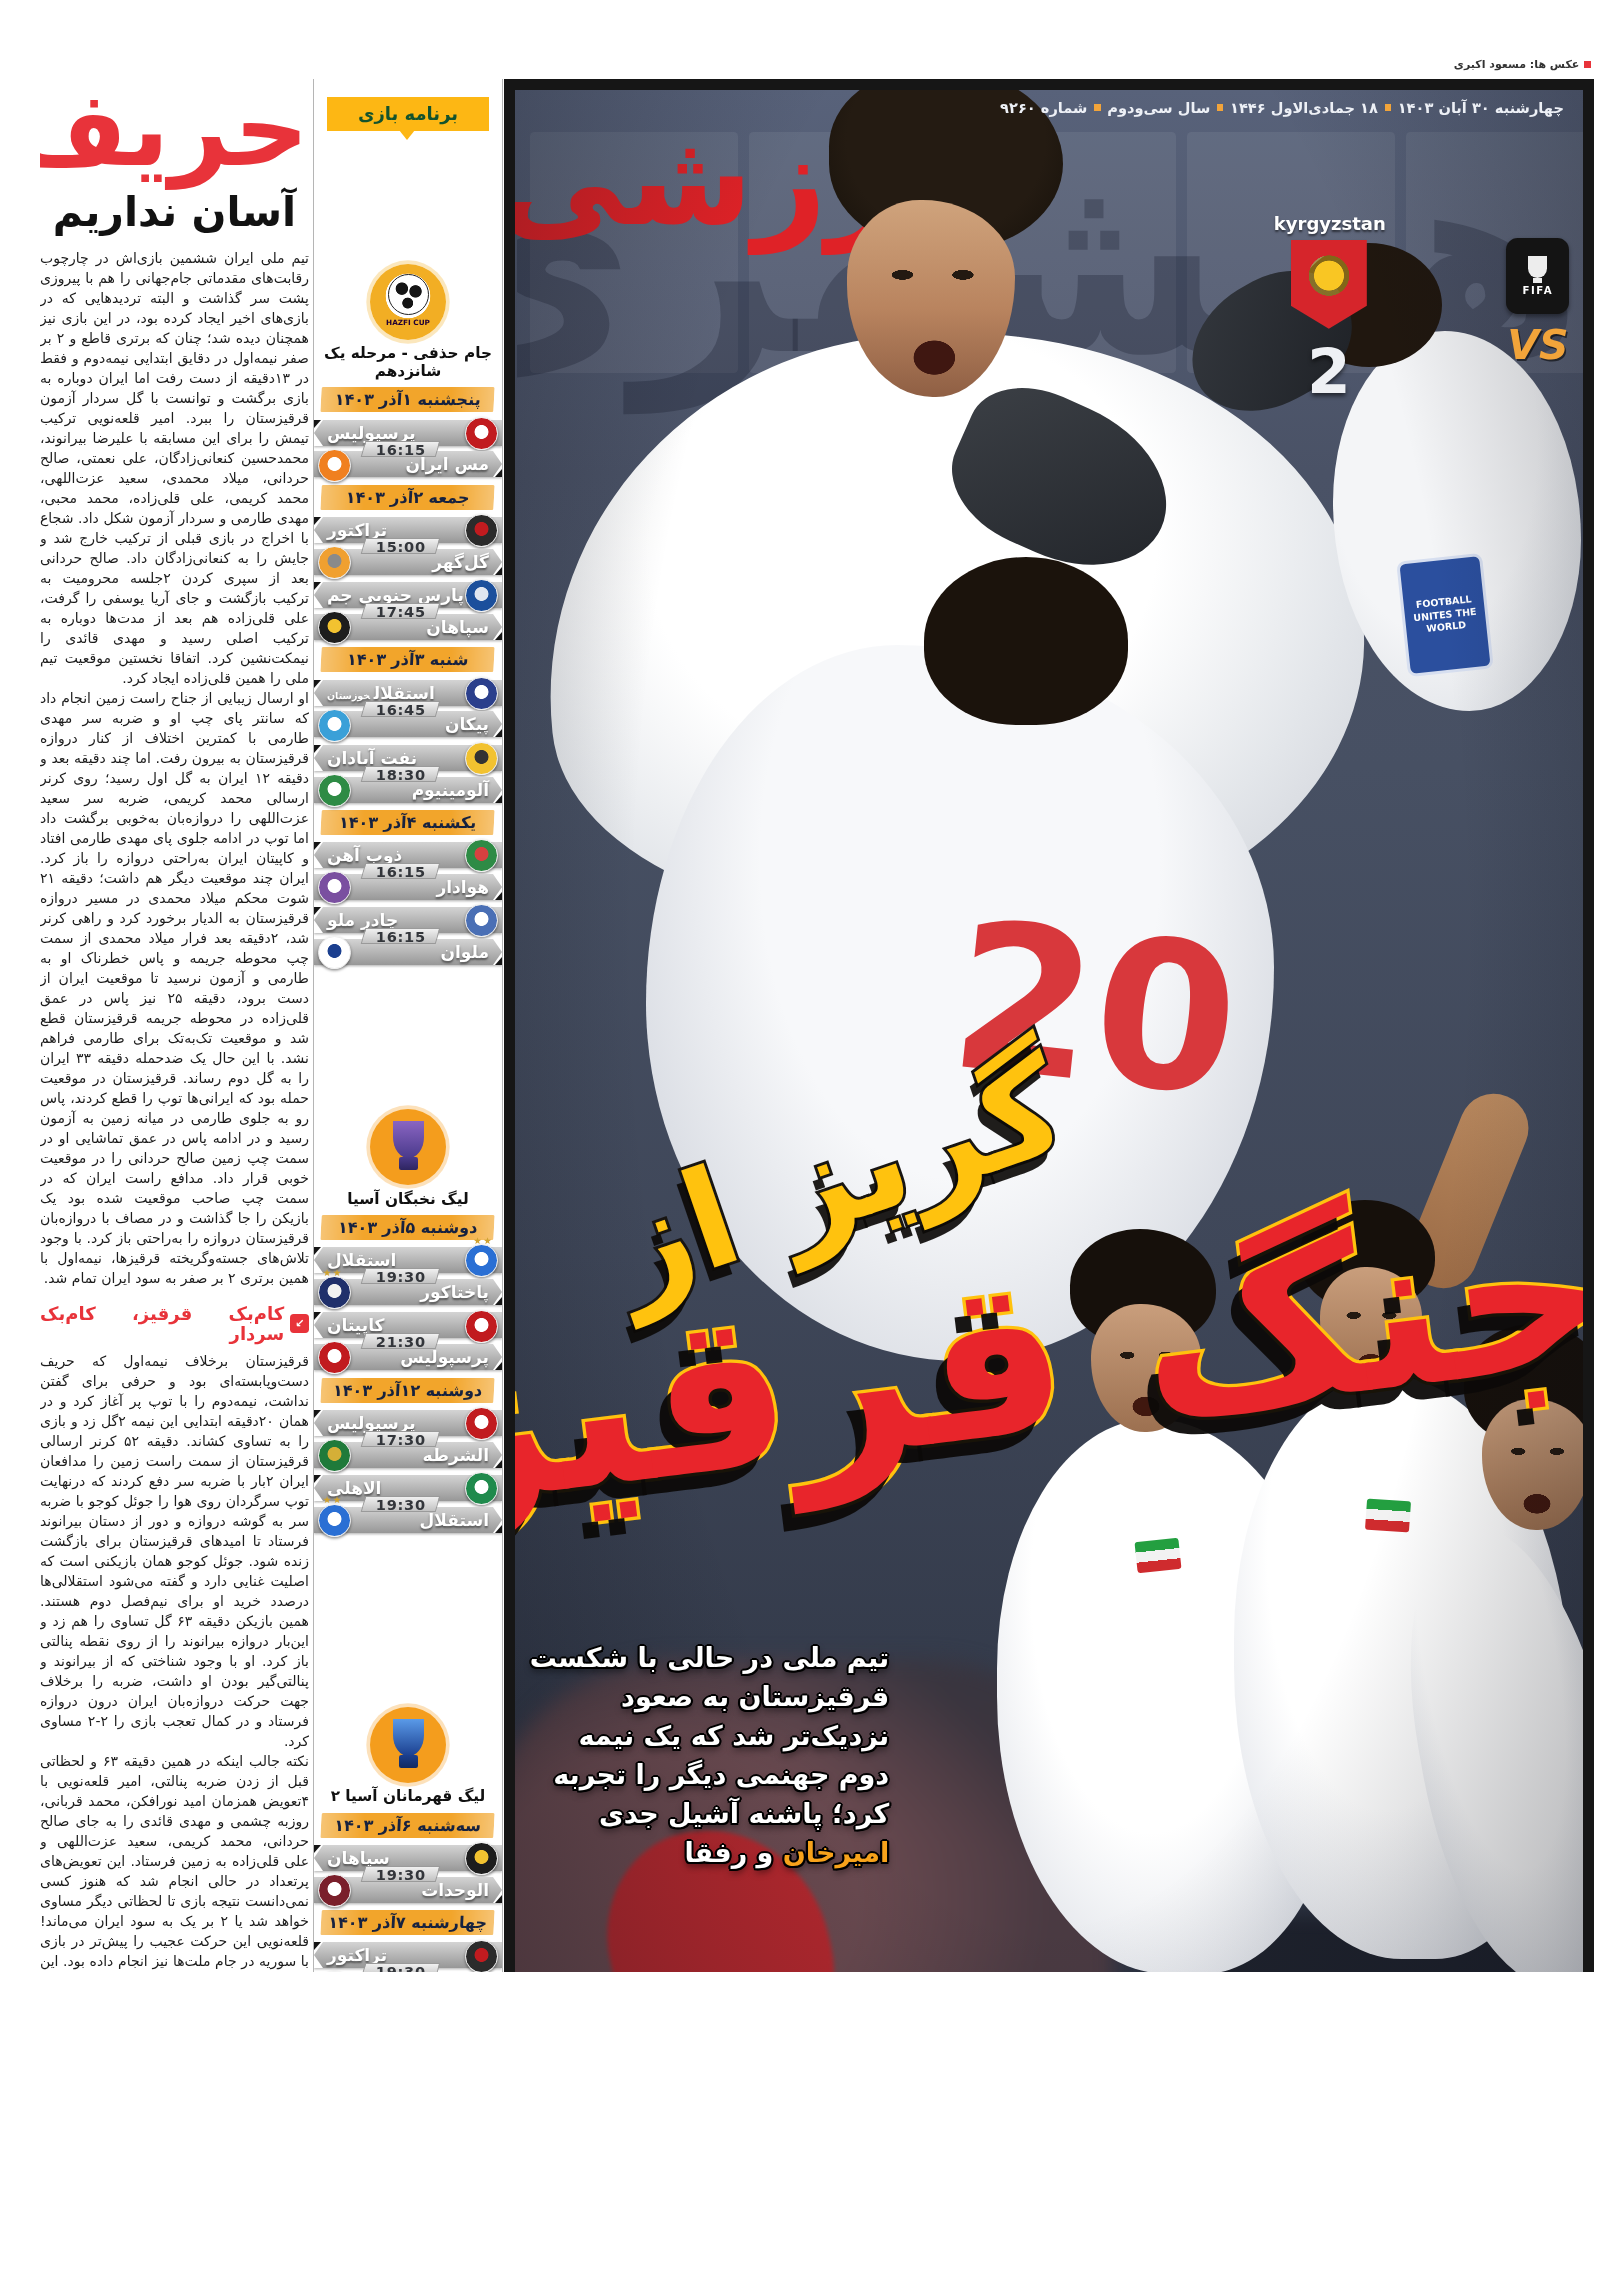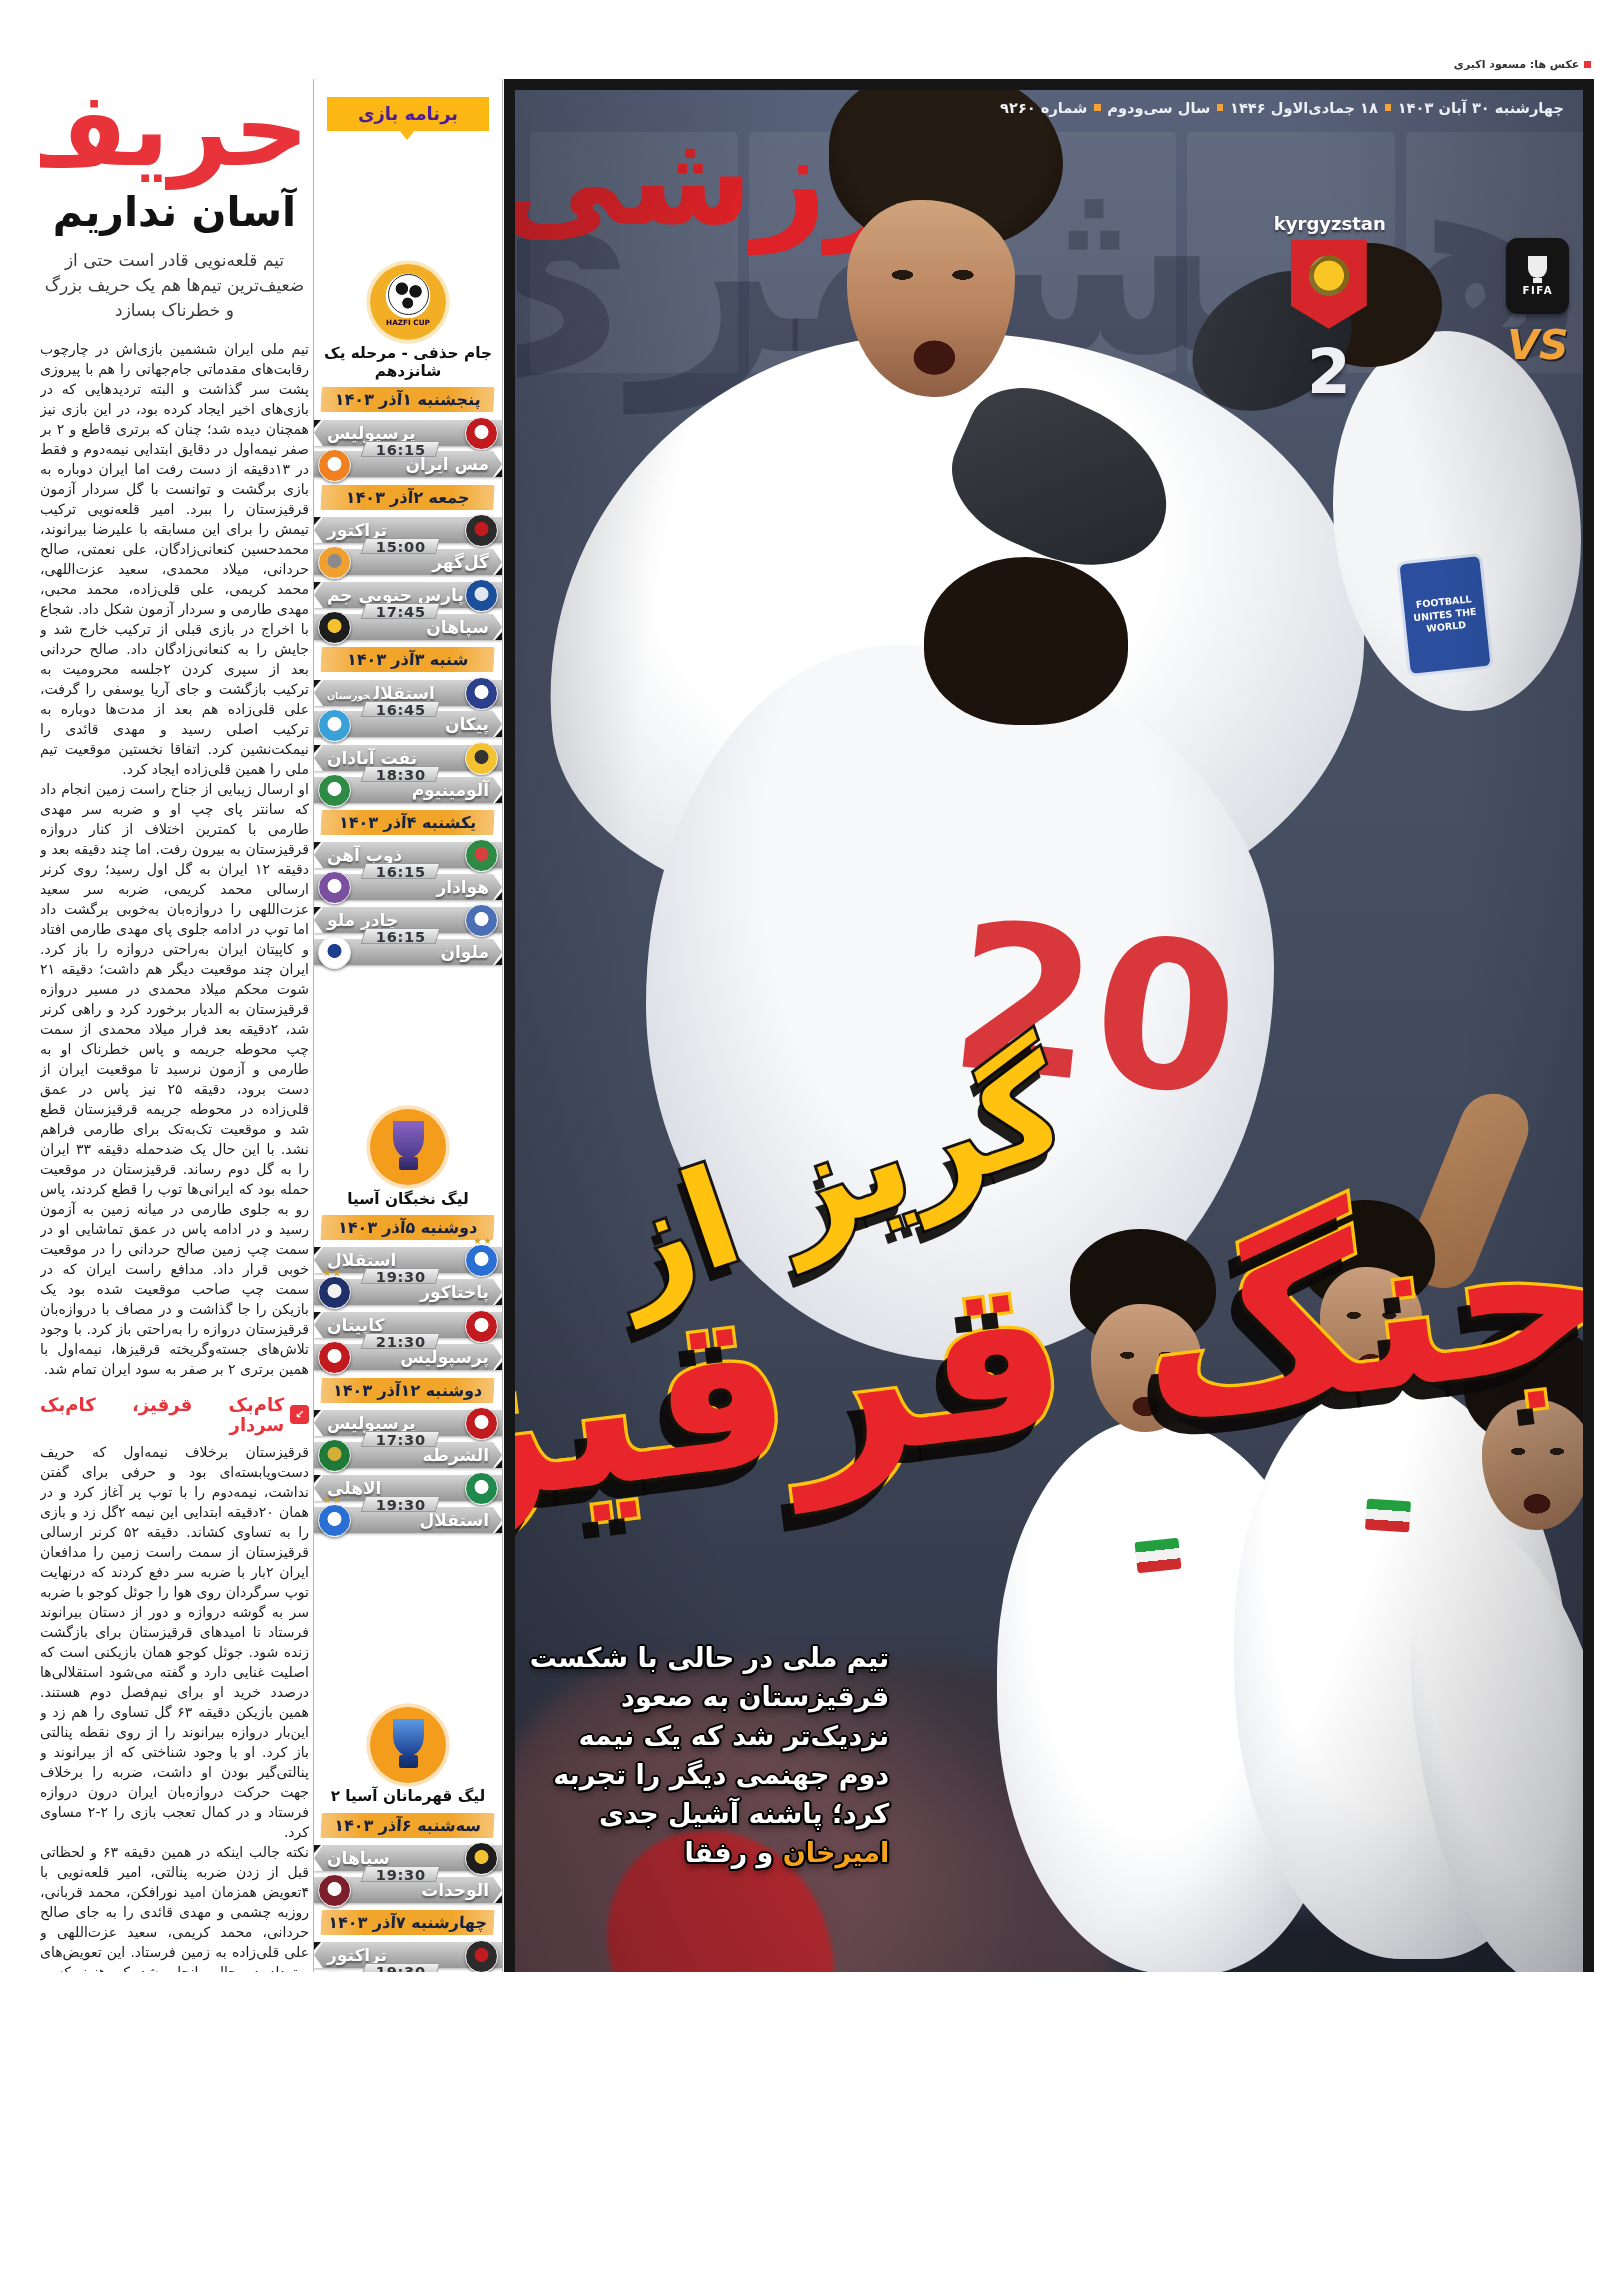--- a/index.html
+++ b/index.html
@@ -26,21 +26,21 @@
   .lead{font-size:17px;line-height:25px;color:#3a3a3a;text-align:center;margin:0 0 16px;direction:rtl;font-weight:500;}
   .body{direction:rtl;text-align:justify;font-size:14px;line-height:20px;color:#1c1c1c;}
   .body p{margin:0;}
   .body h3{color:#e8333a;font-size:18px;font-weight:900;margin:16px 0 7.3px;display:flex;align-items:center;gap:5.8px;}
   .sh-icon{width:19px;height:19px;background:#e8333a;color:#fff;border-radius:3.7px;display:inline-flex;
      align-items:center;justify-content:center;font-size:11px;flex:0 0 auto;}
 
   
   .sched-col{position:absolute;left:313px;top:79px;width:190px;height:2141px;box-sizing:border-box;
      border-left:0.7px solid #b5b5b5;border-right:0.7px solid #b5b5b5;overflow:hidden;}
-  .progheader{position:relative;margin:17.5px 13px 0;background:#fdb714;color:#4c1d95;font-weight:900;
+  .progheader{position:relative;margin:17.5px 13px 0;background:#fdb714;color:#14532d;font-weight:900;
      font-size:18px;text-align:center;padding:6.6px 0;direction:rtl;}
   .progheader::after{content:"";position:absolute;left:50%;bottom:-9.5px;margin-left:-8.8px;
      border:8.8px solid transparent;border-top:10.2px solid #fdb714;border-bottom:0;}
   .seclogo{width:76px;height:76px;border-radius:50%;margin:0 auto 4.4px;position:relative;}
   .hazfi{background:radial-gradient(circle at 50% 42%,#ffffff 0 22px,#f2ae24 22.6px);box-shadow:0 0 0 3.7px rgba(242,174,36,.3);}
   .hazfi::before{content:"";position:absolute;left:18px;top:10.2px;width:39px;height:39px;border-radius:50%;
      background:radial-gradient(circle at 33% 35%,#151515 0 5.8px,transparent 6.6px),
                 radial-gradient(circle at 68% 42%,#151515 0 5.8px,transparent 6.6px),
                 radial-gradient(circle at 48% 72%,#151515 0 5.1px,transparent 5.8px),#fff;border:0.7px solid #222;}
   .seclogo-label{position:absolute;bottom:12.4px;width:100%;text-align:center;font-size:7.3px;font-weight:bold;color:#203;}
@@ -201,21 +201,20 @@
 <div class="page">
 
   <div class="photo-credit">
     <span class="pc-mark"></span>
     <span>عکس ها: مسعود اکبری</span>
   </div>
 
   <aside class="article-col">
     <h1 class="title">حریف</h1>
     <h2 class="subtitle">آسان نداریم</h2>
-    <p class="lead">تیم قلعه‌نویی قادر است حتی از ضعیف‌ترین تیم‌ها هم یک حریف بزرگ و خطرناک بسازد</p>
     <div id="article-body" class="body">
         <p>تیم ملی ایران ششمین بازی‌اش در چارچوب رقابت‌های مقدماتی جام‌جهانی را هم با پیروزی پشت سر گذاشت و البته تردیدهایی که در بازی‌های اخیر ایجاد کرده بود، در این بازی نیز همچنان دیده شد؛ چنان که برتری قاطع و ۲ بر صفر نیمه‌اول در دقایق ابتدایی نیمه‌دوم و فقط در ۱۳دقیقه از دست رفت اما ایران دوباره به بازی برگشت و توانست با گل سردار آزمون قرقیزستان را ببرد. امیر قلعه‌نویی ترکیب تیمش را برای این مسابقه با علیرضا بیرانوند، محمدحسین کنعانی‌زادگان، علی نعمتی، صالح حردانی، میلاد محمدی، سعید عزت‌اللهی، محمد کریمی، علی قلی‌زاده، محمد محبی، مهدی طارمی و سردار آزمون شکل داد. شجاع با اخراج در بازی قبلی از ترکیب خارج شد و جایش را به کنعانی‌زادگان داد. صالح حردانی بعد از سپری کردن ۲جلسه محرومیت به ترکیب بازگشت و جای آریا یوسفی را گرفت، علی قلی‌زاده هم بعد از مدت‌ها دوباره به ترکیب اصلی رسید و مهدی قائدی را نیمکت‌نشین کرد. اتفاقا نخستین موقعیت تیم ملی را همین قلی‌زاده ایجاد کرد.</p>
         <p>او ارسال زیبایی از جناح راست زمین انجام داد که سانتر پای چپ او و ضربه سر مهدی طارمی با کمترین اختلاف از کنار دروازه قرقیزستان به بیرون رفت. اما چند دقیقه بعد و دقیقه ۱۲ ایران به گل اول رسید؛ روی کرنر ارسالی محمد کریمی، ضربه سر سعید عزت‌اللهی را دروازه‌بان به‌خوبی برگشت داد اما توپ در ادامه جلوی پای مهدی طارمی افتاد و کاپیتان ایران به‌راحتی دروازه را باز کرد. ایران چند موقعیت دیگر هم داشت؛ دقیقه ۲۱ شوت محکم میلاد محمدی در مسیر دروازه قرقیزستان به الدیار برخورد کرد و راهی کرنر شد، ۲دقیقه بعد فرار میلاد محمدی از سمت چپ محوطه جریمه و پاس خطرناک او به طارمی و آزمون نرسید تا موقعیت ایران از دست برود، دقیقه ۲۵ نیز پاس در عمق قلی‌زاده در محوطه جریمه قرقیزستان قطع شد و موقعیت تک‌به‌تک برای طارمی فراهم نشد. با این حال یک ضدحمله دقیقه ۳۳ ایران را به گل دوم رساند. قرقیزستان در موقعیت حمله بود که ایرانی‌ها توپ را قطع کردند، پاس رو به جلوی طارمی در میانه زمین به آزمون رسید و در ادامه پاس در عمق تماشایی او در سمت چپ زمین صالح حردانی را در موقعیت خوبی قرار داد. مدافع راست ایران که در سمت چپ صاحب موقعیت شده بود یک بازیکن را جا گذاشت و در مصاف با دروازه‌بان قرقیزستان دروازه را به‌راحتی باز کرد. با وجود تلاش‌های جسته‌وگریخته قرقیزها، نیمه‌اول با همین برتری ۲ بر صفر به سود ایران تمام شد.</p>
         <h3>
           <span class="sh-icon">↙</span>
           <span>کام‌بک قرقیز، کام‌بک سردار</span>
         </h3>
         <p>قرقیزستان برخلاف نیمه‌اول که حریف دست‌وپابسته‌ای بود و حرفی برای گفتن نداشت، نیمه‌دوم را با توپ پر آغاز کرد و در همان ۲۰دقیقه ابتدایی این نیمه ۲گل زد و بازی را به تساوی کشاند. دقیقه ۵۲ کرنر ارسالی قرقیزستان از سمت راست زمین را مدافعان ایران ۲بار با ضربه سر دفع کردند که درنهایت توپ سرگردان روی هوا را جوئل کوجو با ضربه سر به گوشه دروازه و دور از دستان بیرانوند فرستاد تا امیدهای قرقیزستان برای بازگشت زنده شود. جوئل کوجو همان بازیکنی است که اصلیت غنایی دارد و گفته می‌شود استقلالی‌ها درصدد خرید او برای نیم‌فصل دوم هستند. همین بازیکن دقیقه ۶۳ گل تساوی را هم زد و این‌بار دروازه بیرانوند را از روی نقطه پنالتی باز کرد. او با وجود شناختی که از بیرانوند و پنالتی‌گیر بودن او داشت، ضربه را برخلاف جهت حرکت دروازه‌بان ایران درون دروازه فرستاد و در کمال تعجب بازی را ۲-۲ مساوی کرد.</p>
         <p>نکته جالب اینکه در همین دقیقه ۶۳ و لحظاتی قبل از زدن ضربه پنالتی، امیر قلعه‌نویی با ۴تعویض همزمان امید نورافکن، محمد قربانی، روزبه چشمی و مهدی قائدی را به جای صالح حردانی، محمد کریمی، سعید عزت‌اللهی و علی قلی‌زاده به زمین فرستاد. این تعویض‌های پرتعداد در حالی انجام شد که هنوز کسی نمی‌دانست نتیجه بازی تا لحظاتی دیگر مساوی خواهد شد یا ۲ بر یک به سود ایران می‌ماند! قلعه‌نویی این حرکت عجیب را پیش‌تر در بازی با سوریه در جام ملت‌ها نیز انجام داده بود. این در شرایطی بود که او نیمه‌دوم این بازی را هم مثل بازی با کره‌شمالی به حریفش سپرده بود. تیم امیر خوش‌شانس بود که دقیقه ۷۶ با گل سردار آزمون نتیجه برگشت و لااقل ۳امتیاز بازی از دست نرفت. ایران با این برد ۱۶امتیازی شد و ازبکستان هم با برتری یک بر صفر مقابل کره‌شمالی با ۱۳امتیاز در رتبه دوم قرار گرفت. بازی امارات و قطر در این گروه از ساعت ۱۹:۳۰ دیشب آغاز شد. شکست ۲ بر صفر عربستان مقابل اندونزی و تساوی یک - یک کره‌جنوبی مقابل فلسطین از نتایج جالب بازی‌های دیشب در دیگر گروه‌ها بودند.</p>
       </div>

